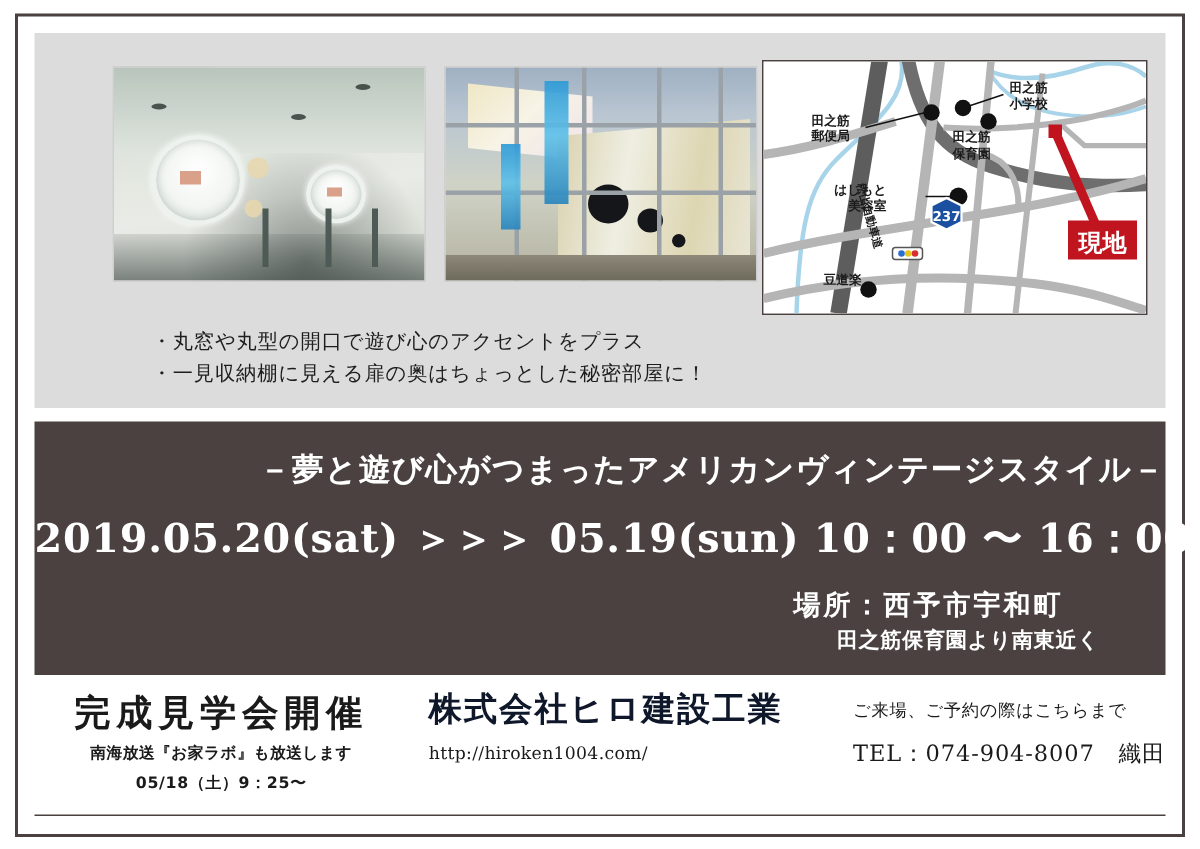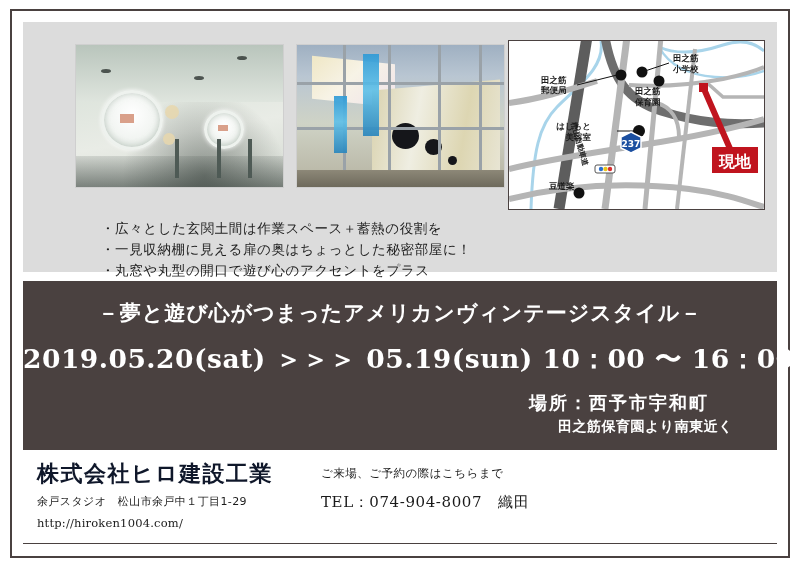--- a/index.html
+++ b/index.html
@@ -170,21 +170,21 @@
   .banner{
     margin:9px 11px 0 11px;
     background:#4a4140;
     height:169px;
     box-sizing:border-box;
     position:relative;
     color:#ffffff;
   }
   .tagline{
     position:absolute;left:0;right:0;top:18px;
-    text-align:center;
+    text-align:right;
     font-family:"DejaVu Sans","Liberation Sans",sans-serif;
     font-size:21px;
     font-weight:700;
     letter-spacing:1px;
     white-space:nowrap;
   }
   .dateline{
     position:absolute;left:0;right:0;top:60px;
     text-align:center;
     font-family:"DejaVu Serif","Liberation Serif",serif;
@@ -373,38 +373,41 @@
         </g>
 
         <rect x="190" y="42" width="9" height="9" fill="#c0141e"></rect>
         <path d="M195 48 L222 110" stroke="#c0141e" stroke-width="6" fill="none" stroke-linecap="round"></path>
         <rect x="203" y="106" width="46" height="26" fill="#c0141e"></rect>
         <text x="226" y="126" text-anchor="middle" style="font-family:'DejaVu Sans',sans-serif;font-size:16px;font-weight:700;fill:#ffffff">現地</text>
       </svg>
     </div>
 
     <div class="bullets">
-      <div class="bullet">・広々とした玄関土間は作業スペース＋蓄熱の役割を</div>
+      <div class="bullet">・丸窓や丸型の開口で遊び心のアクセントをプラス</div>
       <div class="bullet">・一見収納棚に見える扉の奥はちょっとした秘密部屋に！</div>
-      <div class="bullet">・丸窓や丸型の開口で遊び心のアクセントをプラス</div>
     </div>
   </div>
 
   <div class="banner">
     <div class="tagline">－夢と遊び心がつまったアメリカンヴィンテージスタイル－</div>
     <div class="dateline">2019.05.20(sat) ＞＞＞ 05.19(sun) 10：00 〜 16：00</div>
     <div class="place">場所：西予市宇和町</div>
     <div class="place-note">田之筋保育園より南東近く</div>
   </div>
 
   <div class="footer">
+    <div class="fcol fcol-left">
+      <div class="f-title">完成見学会開催</div>
+      <div class="f-sub">南海放送『お家ラボ』も放送します</div>
+      <div class="f-sub2">05/18（土）9：25〜</div>
+    </div>
 
     <div class="fcol fcol-mid">
       <div class="f-company">株式会社ヒロ建設工業</div>
-      <div class="f-addr">余戸スタジオ　松山市余戸中１丁目1-29</div>
       <div class="f-url">http://hiroken1004.com/</div>
     </div>
 
     <div class="fcol fcol-right">
       <div class="f-contact">ご来場、ご予約の際はこちらまで</div>
       <div class="f-tel">
         <span>TEL：074-904-8007</span><span class="nm">織田</span>
       </div>
     </div>
 

